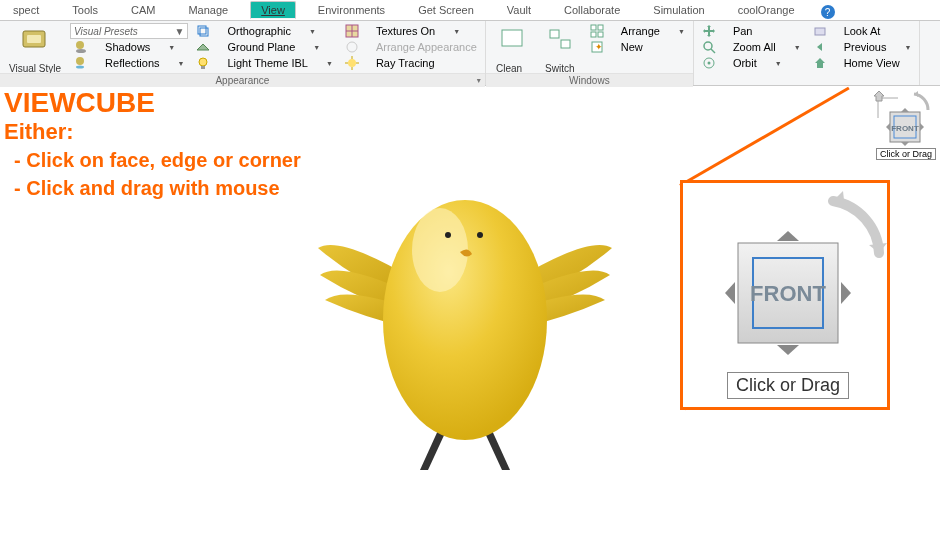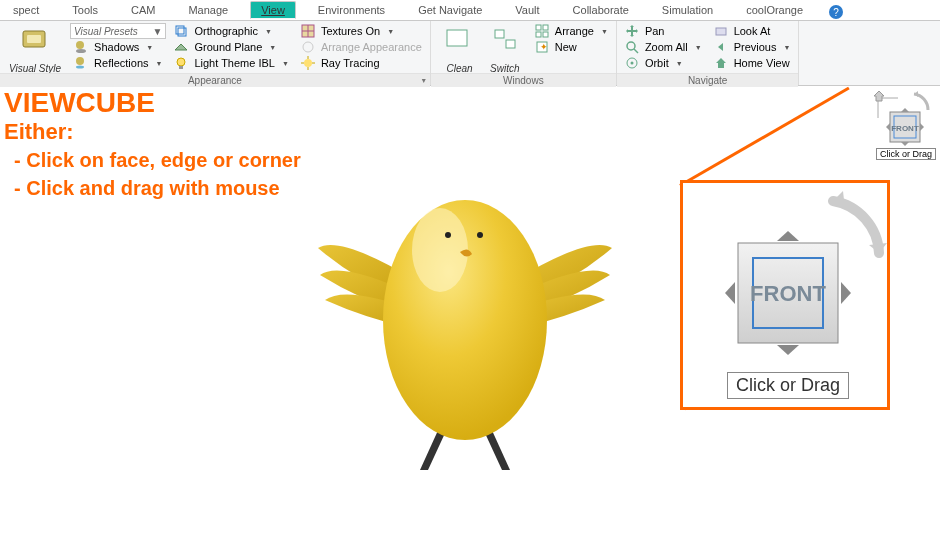--- a/index.html
+++ b/index.html
@@ -80,32 +80,32 @@
     display: flex;
     flex-direction: column;
     align-items: center;
     justify-content: flex-start;
     padding: 2px 4px;
     min-width: 44px;
     cursor: pointer;
     border: 1px solid transparent;
   }
   .big-btn .icon { width: 28px; height: 26px; display: flex; align-items:center; justify-content:center; }
-  .big-btn .lbl { font-size: 10px; color: #333; text-align: right; line-height: 11px; margin-top: 11px; font-style: italic; }
+  .big-btn .lbl { font-size: 10px; color: #333; text-align: left; line-height: 11px; margin-top: 11px; }
   .big-btn .drop { font-size: 7px; color: #555; }
   .col {
     display: flex;
     flex-direction: column;
     justify-content: flex-start;
     gap: 0;
   }
   .small-btn {
     display: flex;
     align-items: center;
-    gap: 6px;
+    gap: 17px;
     padding: 1px 3px;
     height: 16px;
     cursor: pointer;
     border: 1px solid transparent;
     white-space: nowrap;
   }
   .small-btn.disabled { color: #aaa; }
   .small-btn .icon-s { width: 14px; height: 14px; display:flex; align-items:center; justify-content:center; }
   .small-btn .drop-s { font-size: 7px; color: #555; margin-left: 1px; }
   .combo {
@@ -190,21 +190,21 @@
 </head>
 <body>
 
 <div class="tabs">
   <div class="tab">spect</div>
   <div class="tab">Tools</div>
   <div class="tab">CAM</div>
   <div class="tab">Manage</div>
   <div class="tab active">View</div>
   <div class="tab">Environments</div>
-  <div class="tab">Get Navigate</div>
+  <div class="tab">Get Screen</div>
   <div class="tab">Vault</div>
   <div class="tab">Collaborate</div>
   <div class="tab">Simulation</div>
   <div class="tab">coolOrange</div>
   <div class="help-badge">?</div>
 </div>
 
 <div class="ribbon">
 
   <div class="panel" style="flex:0 0 auto;">
@@ -414,23 +414,20 @@
         </div>
         <div class="small-btn">
           <span class="icon-s">
               <svg width="14" height="14">
                 <path d="M2 7 L7 2 L12 7 L10 7 L10 12 L4 12 L4 7 Z" fill="#6a8"></path>
               </svg>
             </span>
           <span>Home View</span>
         </div>
       </div>
-    </div>
-    <div class="panel-title">
-      <span>Navigate</span>
     </div>
   </div>
 
 </div>
 
 <div class="annot">
   <div class="t1">VIEWCUBE</div>
   <div class="t2">Either:</div>
   <div class="t3">- Click on face, edge or corner</div>
   <div class="t3">- Click and drag with mouse</div>

